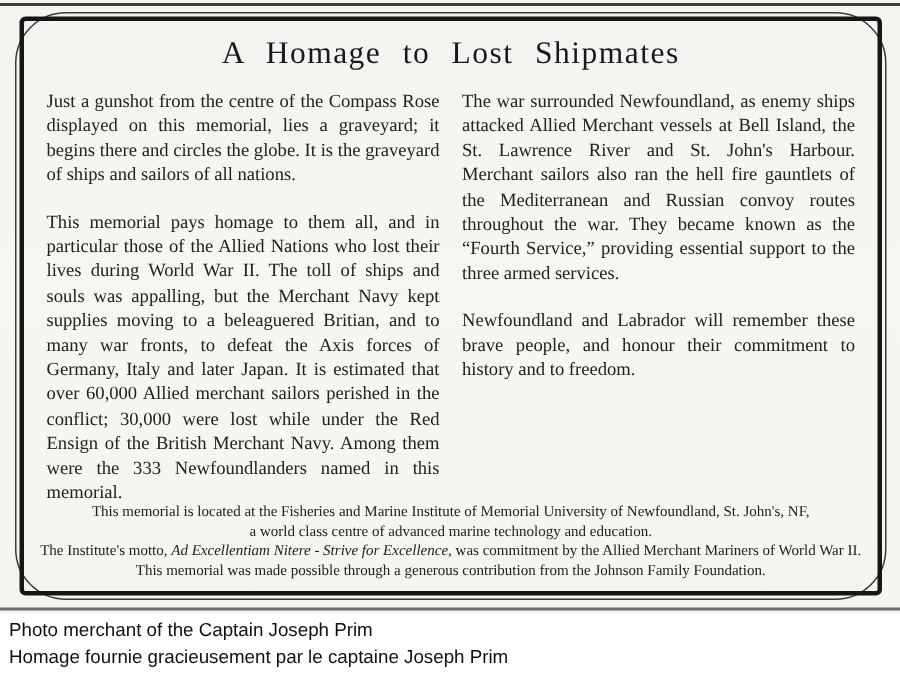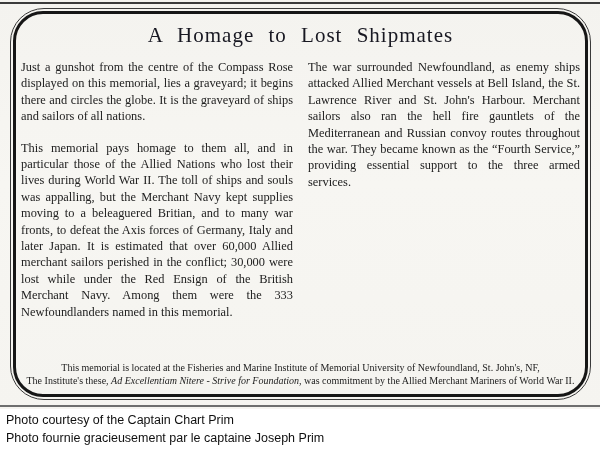--- a/index.html
+++ b/index.html
@@ -21,30 +21,30 @@
     position:absolute; left:0; top:405px; width:100%; height:2px;
     background:#6e6e6e;
   }
   
   .plaque-outer {
     position:absolute; left:10px; top:8px; width:579px; height:390px;
     border:1px solid #3a3a3a; border-radius:34px;
   }
   .plaque-inner {
     position:absolute; left:2px; top:2px; right:2px; bottom:2px;
-    border:3px solid #161616; border-radius:30px;font-family:Liberation Serif, serif;
+    border:3px solid #161616; border-radius:4px;font-family:Liberation Serif, serif;
   }
   .title {
     margin:9px 0 0 0; text-align:center;
     font-size:21px; font-weight:normal;
     letter-spacing:1px; word-spacing:8px;
     color:#181822;
   }
   .columns {
-    display:flex; gap:15px; padding:0 5px; margin-top:11px;
+    display:flex; gap:15px; padding:0 15px; margin-top:11px;
   }
   .col {
     flex:1 1 0; text-align:justify;
     font-size:12.4px; line-height:16.4px; color:#212121;
   }
   .col p { margin:0 0 15px 0; }
   .footer {
     position:absolute; left:0; right:0; bottom:7px;
     text-align:center; font-size:10px; line-height:13px;
     color:#212121; padding:0 8px;
@@ -65,27 +65,30 @@
   <div class="plaque-outer">
     <div class="plaque-inner">
       <h1 class="title">A Homage to Lost Shipmates</h1>
       <div class="columns">
         <div class="col">
           <p>Just a gunshot from the centre of the Compass Rose displayed on this memorial, lies a graveyard; it begins there and circles the globe. It is the graveyard of ships and sailors of all nations.</p>
           <p>This memorial pays homage to them all, and in particular those of the Allied Nations who lost their lives during World War II.  The toll of ships and souls was appalling, but the Merchant Navy kept supplies moving to a beleaguered Britian, and to many war fronts, to defeat the Axis forces of Germany, Italy and later Japan.  It is estimated that over 60,000 Allied merchant sailors perished in the conflict; 30,000 were lost while under the Red Ensign of the British Merchant Navy.  Among them were the 333 Newfoundlanders named in this memorial.</p>
         </div>
         <div class="col">
           <p>The war surrounded Newfoundland, as enemy ships attacked Allied Merchant vessels at Bell Island, the St. Lawrence River and St. John's Harbour.  Merchant sailors also ran the hell fire gauntlets of the Mediterranean and Russian convoy routes throughout the war.  They became known as the “Fourth Service,” providing essential support to the three armed services.</p>
+          <p>Newfoundland and Labrador will remember these brave people, and honour their commitment to history and to freedom.</p>
         </div>
       </div>
       <div class="footer">
         <div>This memorial is located at the Fisheries and Marine Institute of Memorial University of Newfoundland, St. John's, NF,</div>
-        <div><span>The Institute's these, </span><span class="motto">Ad Excellentiam Nitere - Strive for Foundation</span><span>, was commitment by the Allied Merchant Mariners of World War II.</span></div>
+        <div>a world class centre of advanced marine technology and education.</div>
+        <div><span>The Institute's motto, </span><span class="motto">Ad Excellentiam Nitere - Strive for Excellence</span><span>, was commitment by the Allied Merchant Mariners of World War II.</span></div>
+        <div>This memorial was made possible through a generous contribution from the Johnson Family Foundation.</div>
       </div>
     </div>
   </div>
   <div class="edge-bottom"></div>
 </div>
 
 <div class="captions">
-  <div>Photo courtesy of the Captain Chart Prim</div>
-  <div>Photo fournie gracieusement par le captaine Joseph Prim</div>
+  <div>Photo merchant of the Captain Joseph Prim</div>
+  <div>Homage fournie gracieusement par le captaine Joseph Prim</div>
 </div>
 
 </body></html>

